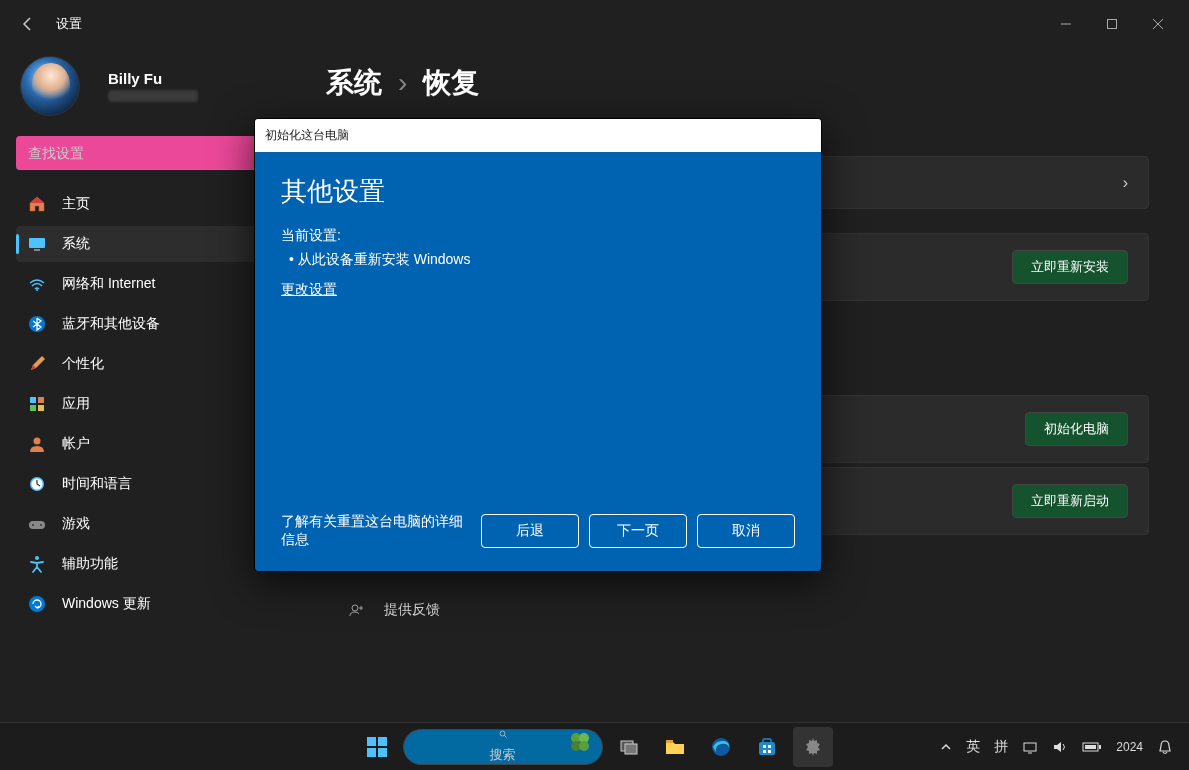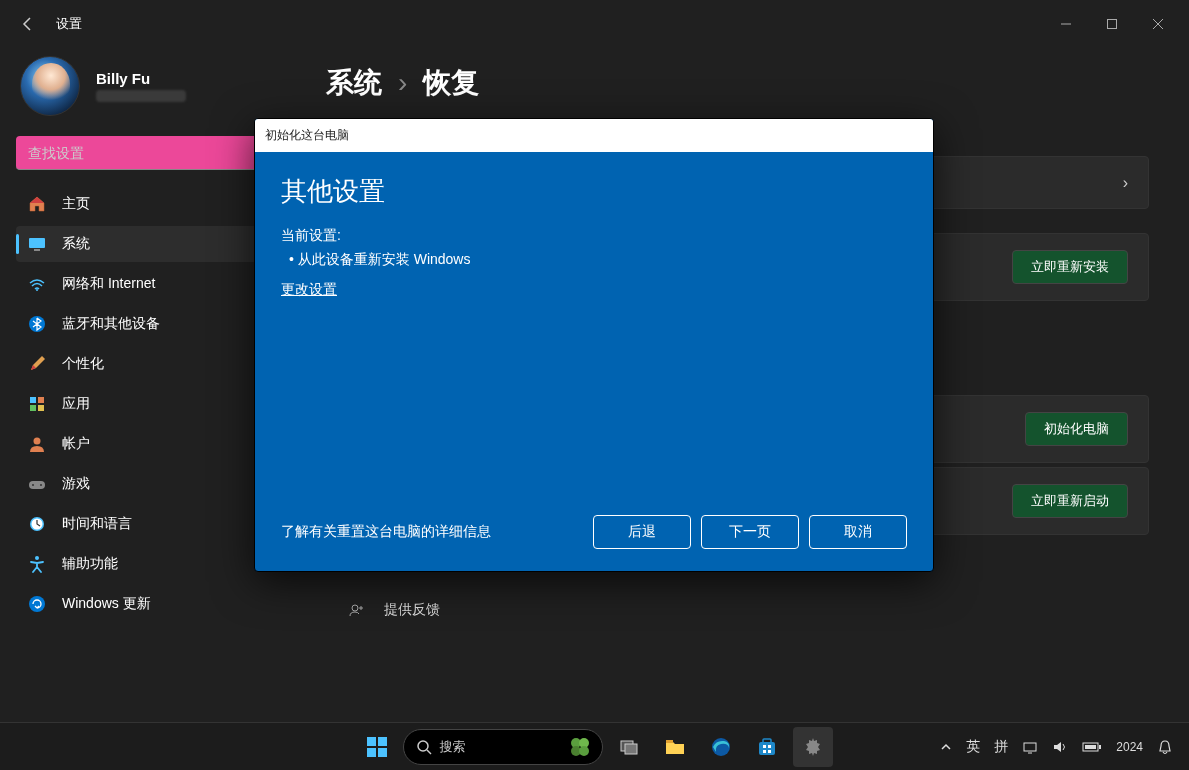--- a/index.html
+++ b/index.html
@@ -9,21 +9,21 @@
 .titlebar { height: 48px; display: flex; align-items: center; padding: 0 8px; }
 .titlebar .back { width: 40px; height: 40px; display: flex; align-items: center; justify-content: center; color: #ccc; }
 .titlebar .title { font-size: 13px; margin-left: 8px; }
 .titlebar .winctrl { margin-left: auto; display: flex; }
 .titlebar .winctrl div { width: 46px; height: 32px; display: flex; align-items: center; justify-content: center; color: #aaa; }
 
 .main { display: flex; height: calc(100% - 48px - 48px); }
 
 
 .sidebar { width: 310px; padding: 0 8px 0 16px; flex-shrink: 0; }
-.profile { display: flex; align-items: center; gap: 16px; margin: 8px 0 20px 4px; }
+.profile { display: flex; align-items: center; gap: 28px; margin: 8px 0 20px 4px; }
 .avatar { width: 60px; height: 60px; border-radius: 50%; background: radial-gradient(circle at 40% 35%, #8fd8ff 0%, #2a6bb0 35%, #0d2340 80%); border: 1px solid #333; position: relative; overflow: hidden; }
 .avatar::after { content: ""; position: absolute; width: 38px; height: 42px; left: 11px; top: 6px; background: radial-gradient(circle at 50% 30%, #ffe8d4 0%, #e0b090 40%, transparent 70%); border-radius: 50% 50% 45% 45%; }
 .profile-info .name { font-weight: 600; font-size: 15px; white-space: nowrap; }
 .profile-info .email { font-size: 12px; color: #888; background:#3a3a3a; border-radius:4px; width:90px; height:12px; margin-top:3px; filter: blur(1px); }
 
 .search { width: 280px; margin: 0 0 16px 0; }
 .search input { width: 100%; height: 34px; background: #ec4899; border: none; border-bottom: 1px solid #888; border-radius: 4px; padding: 0 12px; color: #fff; font-size: 14px; }
 .search input::placeholder { color: #ccc; }
 
 .nav { display: flex; flex-direction: column; gap: 4px; margin-top: 10px; }
@@ -45,37 +45,37 @@
 .card .ct2 { font-size: 12px; color: #aaa; }
 .card .action { background: #14532d; border: 1px solid #444; border-radius: 4px; padding: 7px 18px; font-size: 13px; color: #fff; }
 .card .chev { color:#ccc; }
 .spacer { height: 20px; }
 
 .helprow { display:flex; align-items:center; gap:16px; padding: 12px 20px; font-size:14px; color:#ddd; }
 .helprow .ci { width:22px; color:#aaa; display:flex; align-items:center; justify-content:center; }
 
 
 .overlay { position:absolute; inset:0; background:transparent; }
-.dialog { position:absolute; left:254px; top:118px; width:680px; height:454px; background:#0063B1; border:1px solid #000; border-radius:4px; box-shadow: 0 10px 40px rgba(0,0,0,0.7); display:flex; flex-direction:column; overflow:hidden; }
+.dialog { position:absolute; left:254px; top:118px; width:568px; height:454px; background:#0063B1; border:1px solid #000; border-radius:4px; box-shadow: 0 10px 40px rgba(0,0,0,0.7); display:flex; flex-direction:column; overflow:hidden; }
 .dlg-title { background:#fff; color:#222; font-size:12px; padding: 8px 10px; }
 .dlg-body { flex:1; padding: 22px 26px; color:#fff; }
 .dlg-h { font-size: 26px; font-weight: 400; margin-bottom: 18px; }
 .dlg-sub { font-size: 14px; margin-bottom: 6px; }
 .dlg-li { font-size: 14px; margin-bottom: 12px; margin-left: 8px; }
 .dlg-link { font-size: 14px; text-decoration: underline; cursor:pointer; }
 .dlg-foot { display:flex; align-items:center; gap:10px; padding: 18px 26px 22px; }
 .dlg-foot .info { flex:1; font-size:14px; color:#fff; }
 .dlg-btn { min-width: 98px; height: 34px; background: transparent; border:1px solid #fff; border-radius:4px; color:#fff; font-size:14px; padding:0 20px; cursor:pointer; }
 
 
 .taskbar { position:absolute; bottom:0; left:0; right:0; height:48px; background:#1c1c1c; border-top:1px solid #333; display:flex; align-items:center; }
 .tb-center { position:absolute; left:50%; transform:translateX(-50%); display:flex; align-items:center; gap:6px; }
 .tb-btn { width:40px; height:40px; display:flex; align-items:center; justify-content:center; border-radius:4px; }
 .tb-btn.active { background:#333; }
-.tb-search { display:flex; align-items:center; gap:8px; background:#000000; border:1px solid #444; border-radius:20px; height:36px; width:200px; padding:0 12px; color:#ccc; font-size:13px; position:relative; }
+.tb-search { display:flex; align-items:center; gap:8px; background:#0369a1; border:1px solid #444; border-radius:20px; height:36px; width:200px; padding:0 12px; color:#ccc; font-size:13px; position:relative;flex-direction:column; }
 .tb-search .clover { position:absolute; right:10px; width:24px; height:24px; }
 .tb-right { margin-left:auto; display:flex; align-items:center; gap:14px; padding-right:16px; color:#ddd; font-size:12px; }
 .tb-right .ic { display:flex; align-items:center; justify-content:center; }
 
 svg { display:block; }
 </style>
 </head>
 <body>
 
 <div class="titlebar">
@@ -179,36 +179,36 @@
             <svg width="18" height="18" viewBox="0 0 18 18">
               <circle cx="9" cy="6" r="3.5" fill="#e08050"></circle>
               <path d="M2 17 Q2 11 9 11 Q16 11 16 17 Z" fill="#e08050"></path>
             </svg>
           </span>
         <span>帐户</span>
       </div>
       <div class="nav-item">
         <span class="nav-icon">
             <svg width="18" height="18" viewBox="0 0 18 18">
+              <circle cx="9" cy="9" r="7" fill="#4cc2ff"></circle>
+              <circle cx="9" cy="9" r="5.5" fill="#fff"></circle>
+              <path d="M9 5 V9 L12 11" stroke="#333" stroke-width="1.2" fill="none"></path>
+            </svg>
+          </span>
+        <span>时间和语言</span>
+      </div>
+      <div class="nav-item">
+        <span class="nav-icon">
+            <svg width="18" height="18" viewBox="0 0 18 18">
               <rect x="1" y="6" width="16" height="8" rx="4" fill="#888"></rect>
               <circle cx="5" cy="10" r="1" fill="#333"></circle>
               <circle cx="13" cy="10" r="1" fill="#333"></circle>
             </svg>
           </span>
         <span>游戏</span>
-      </div>
-      <div class="nav-item">
-        <span class="nav-icon">
-            <svg width="18" height="18" viewBox="0 0 18 18">
-              <circle cx="9" cy="9" r="7" fill="#4cc2ff"></circle>
-              <circle cx="9" cy="9" r="5.5" fill="#fff"></circle>
-              <path d="M9 5 V9 L12 11" stroke="#333" stroke-width="1.2" fill="none"></path>
-            </svg>
-          </span>
-        <span>时间和语言</span>
       </div>
       <div class="nav-item">
         <span class="nav-icon">
             <svg width="18" height="18" viewBox="0 0 18 18">
               <circle cx="9" cy="3" r="2" fill="#4cc2ff"></circle>
               <path d="M3 7 L9 8 L15 7 M9 8 V12 M9 12 L5 17 M9 12 L13 17" stroke="#4cc2ff" stroke-width="1.8" fill="none" stroke-linecap="round"></path>
             </svg>
           </span>
         <span>辅助功能</span>
       </div>

